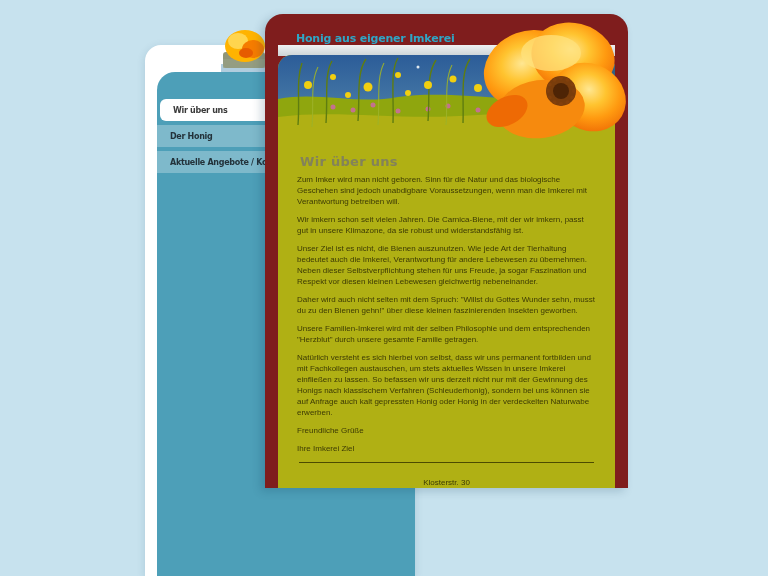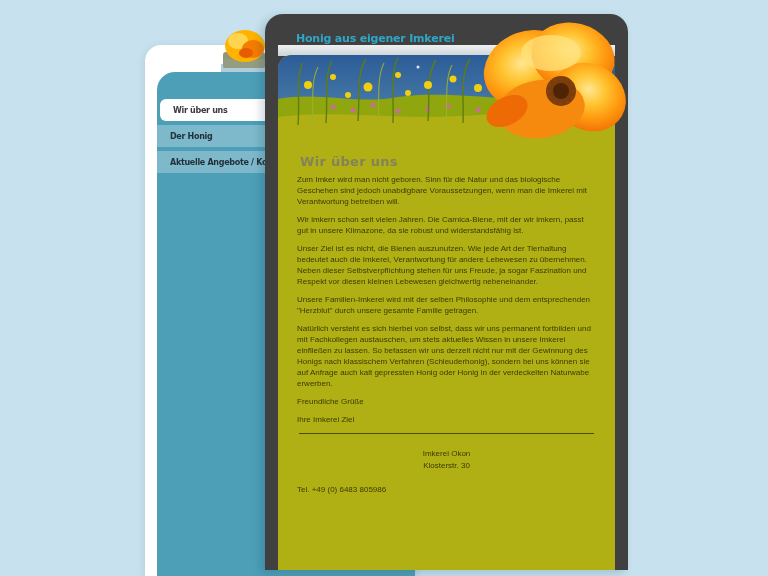--- a/index.html
+++ b/index.html
@@ -14,21 +14,21 @@
   .nav-item{position:relative;height:22px;margin:0 0 4px 0;display:flex;align-items:center;
             padding-left:13px;background:rgba(255,255,255,.28);cursor:pointer;
             font-family:"DejaVu Sans",sans-serif;font-size:8px;font-weight:bold;
             letter-spacing:-0.3px;color:#23323a;white-space:nowrap;overflow:hidden;}
   .nav-item.active{background:#ffffff;margin-left:3px;border-radius:6px 0 0 6px;color:#3a3a3a;}
 
   
   .poppy-small{position:absolute;left:221px;top:26px;width:46px;height:48px;z-index:2;}
 
   
-  .main-card{position:absolute;left:265px;top:14px;width:363px;height:556px;background:#404040;
+  .main-card{position:absolute;left:265px;top:14px;width:363px;height:474px;background:#7f1d1d;
              border-radius:18px 18px 0 0;box-shadow:-4px 3px 10px rgba(10,50,80,.20);z-index:3;}
   .site-title{position:absolute;left:31px;top:18px;font-family:"DejaVu Sans",sans-serif;
               font-size:11px;font-weight:bold;letter-spacing:-0.2px;color:#2fa6c6;}
   .gray-band{position:absolute;left:13px;right:13px;top:31px;height:11px;
              background:linear-gradient(#eef1f2,#ccd3d6);}
   .content-panel{position:absolute;left:13px;top:41px;width:337px;bottom:0;background:#b0b014;
                  border-radius:14px 14px 0 0;overflow:hidden;}
   .meadow{display:block;width:337px;height:95px;}
   .content-body{padding:0 19px;}
   .content-heading{margin:4px 0 5px 3px;font-family:"DejaVu Sans",sans-serif;font-size:13px;
@@ -130,27 +130,27 @@
             <circle cx="130" cy="38" r="3"></circle>
         </g>
         <circle cx="140" cy="12" r="1.5" fill="#dfe8ef"></circle>
       </svg>
 
       <div class="content-body">
         <h2 class="content-heading">Wir über uns</h2>
         <p>Zum Imker wird man nicht geboren. Sinn für die Natur und das biologische Geschehen sind jedoch unabdigbare Voraussetzungen, wenn man die Imkerei mit Verantwortung betreiben will.</p>
         <p>Wir imkern schon seit vielen Jahren. Die Carnica-Biene, mit der wir imkern, passt gut in unsere Klimazone, da sie robust und widerstandsfähig ist.</p>
         <p>Unser Ziel ist es nicht, die Bienen auszunutzen. Wie jede Art der Tierhaltung bedeutet auch die Imkerei, Verantwortung für andere Lebewesen zu übernehmen. Neben dieser Selbstverpflichtung stehen für uns Freude, ja sogar Faszination und Respekt vor diesen kleinen Lebewesen gleichwertig nebeneinander.</p>
+        <p>Daher wird auch nicht selten mit dem Spruch: "Willst du Gottes Wunder sehn, musst du zu den Bienen gehn!" über diese kleinen faszinierenden Insekten geworben.</p>
         <p>Unsere Familien-Imkerei wird mit der selben Philosophie und dem entsprechenden "Herzblut" durch unsere gesamte Familie getragen.</p>
         <p>Natürlich versteht es sich hierbei von selbst, dass wir uns permanent fortbilden und mit Fachkollegen austauschen, um stets aktuelles Wissen in unsere Imkerei einfließen zu lassen. So befassen wir uns derzeit nicht nur mit der Gewinnung des Honigs nach klassischem Verfahren (Schleuderhonig), sondern bei uns können sie auf Anfrage auch kalt gepressten Honig oder Honig in der verdeckelten Naturwabe erwerben.</p>
         <p>Freundliche Grüße</p>
         <p>Ihre Imkerei Ziel</p>
 
         <hr class="footer-rule">
-        <div class="addr-line">Imkerei Okon</div>
         <div class="addr-line">Klosterstr. 30</div>
         <div class="phone-line">Tel. +49 (0) 6483 805986</div>
       </div>
     </div>
 
     <svg class="poppy-big" viewBox="0 0 150 128">
       <defs>
         <radialGradient id="pp" cx="45%" cy="40%" r="65%">
           <stop offset="0" stop-color="#ffe792"></stop>
           <stop offset="0.35" stop-color="#ffc430"></stop>

